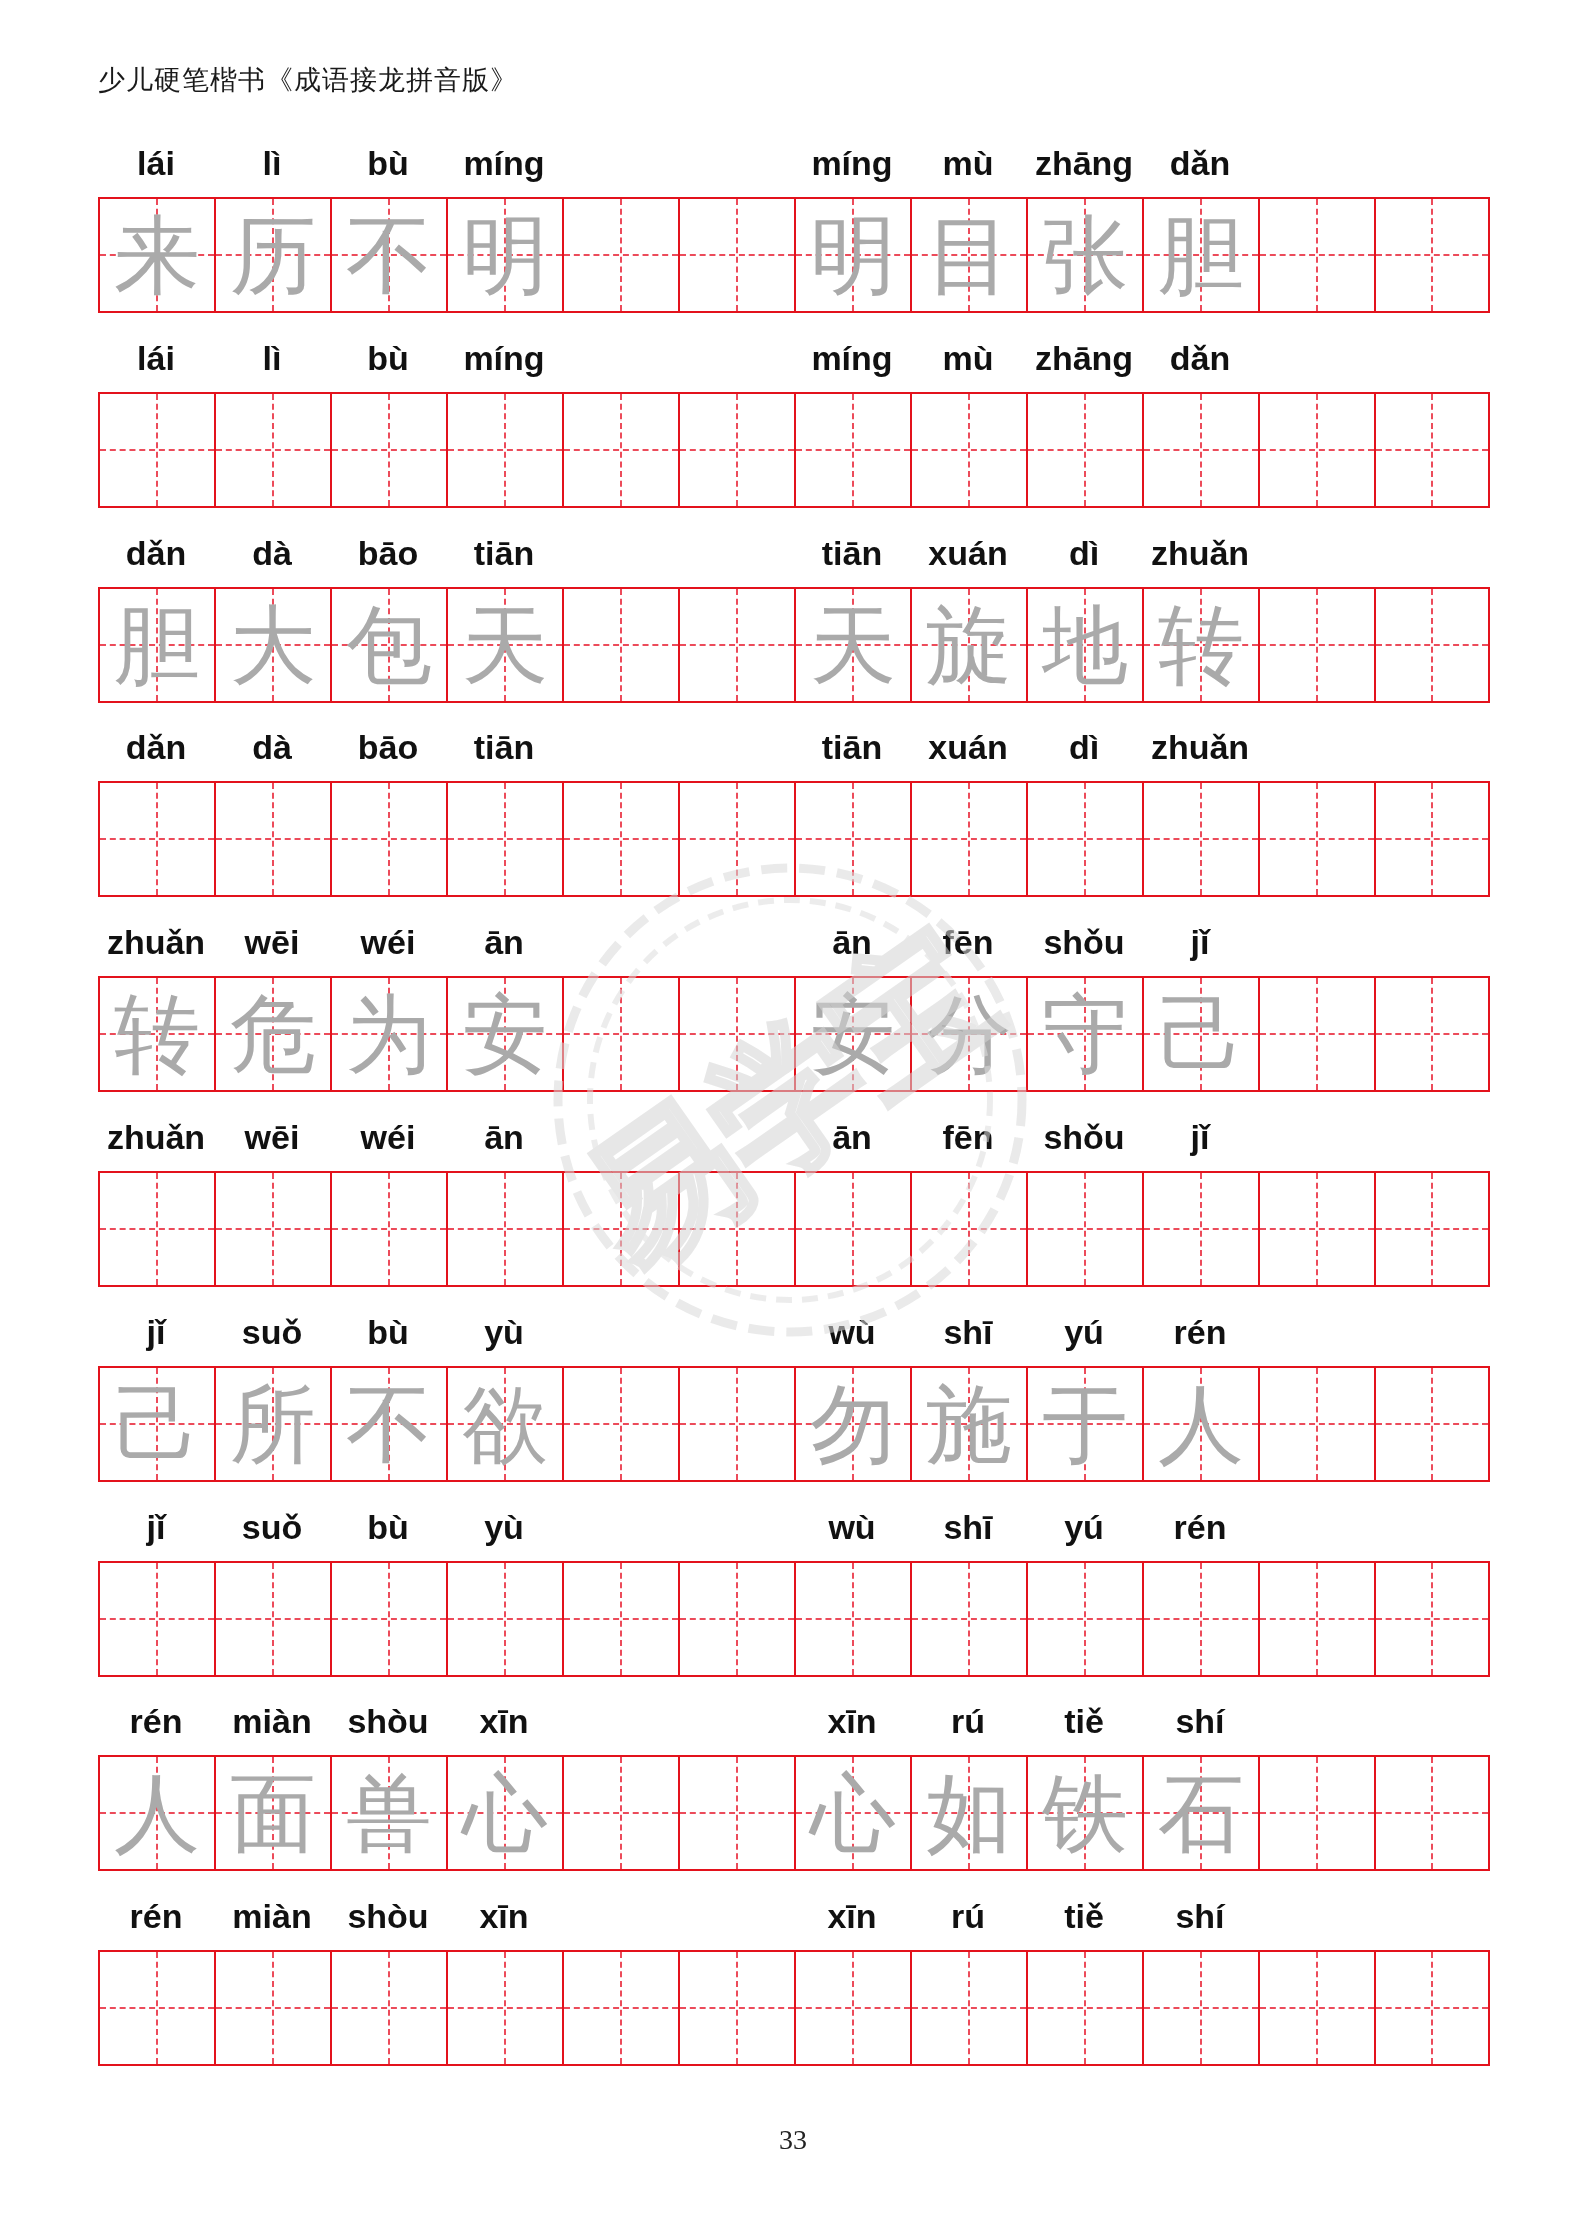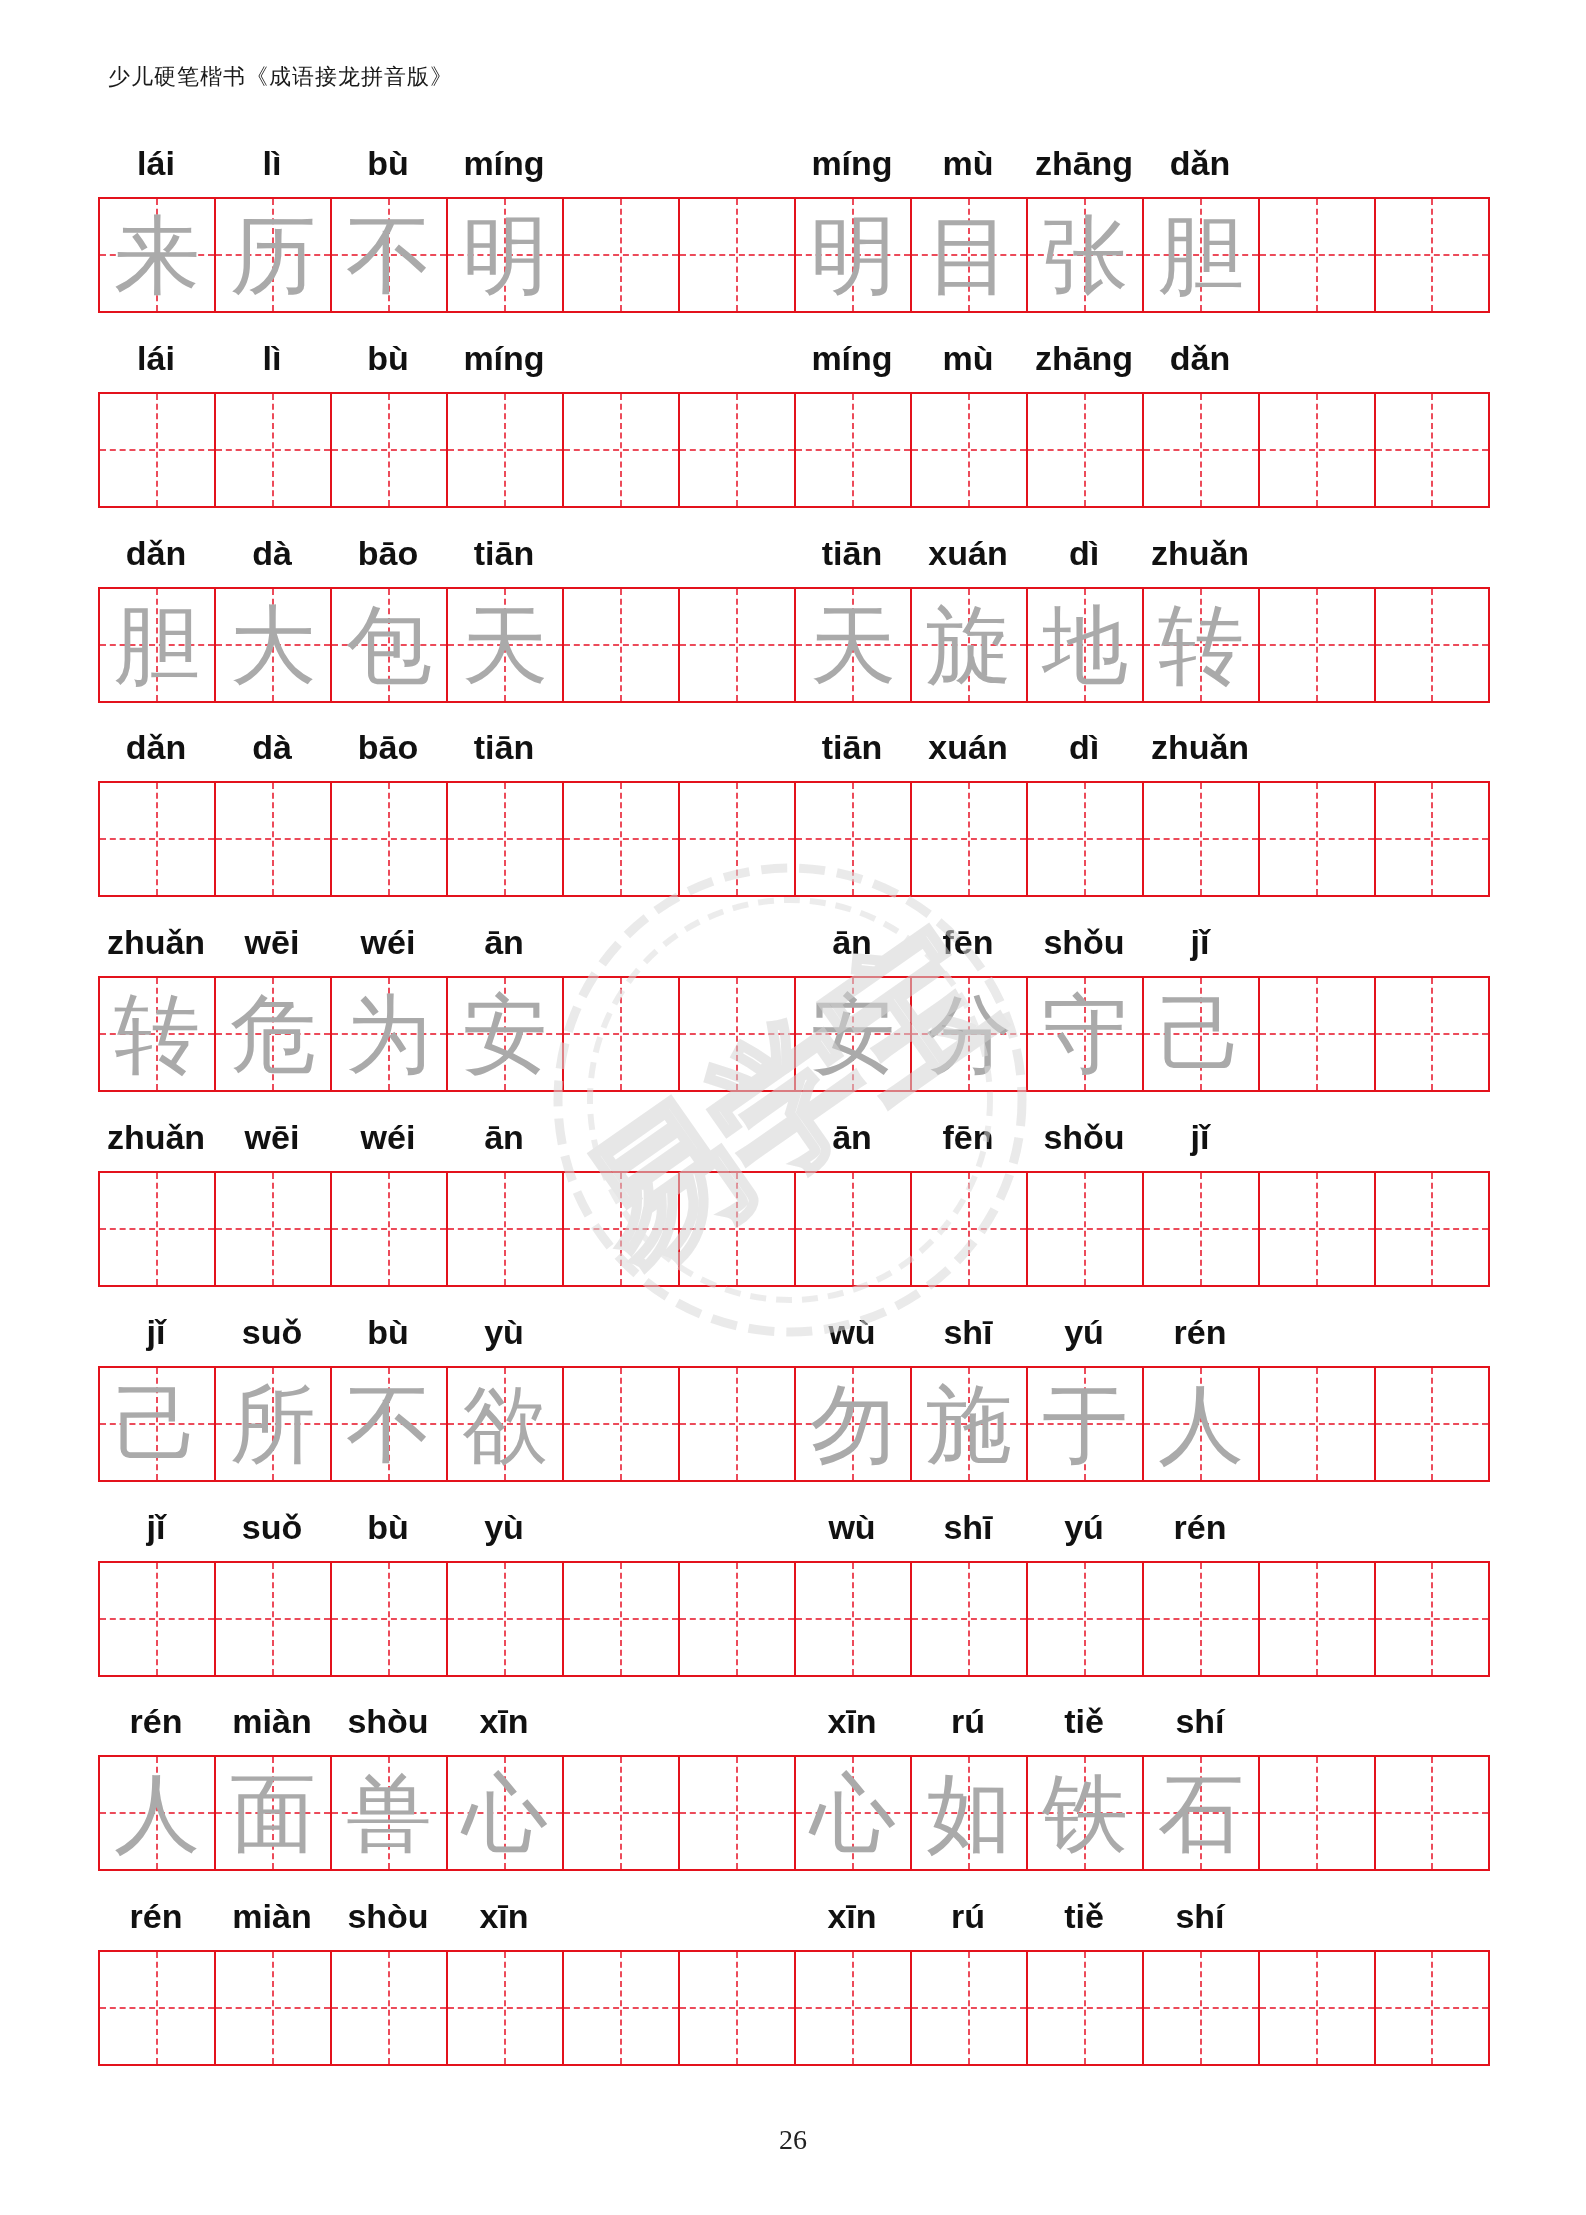--- a/index.html
+++ b/index.html
@@ -1,20 +1,20 @@
 <!DOCTYPE html>
 <html><head>
 <meta charset="utf-8">
 <style>
   html, body { margin: 0; padding: 0; background: #ffffff; }
   body { width: 1586px; height: 2215px; position: relative; overflow: hidden; }
   .page-header {
-    position: absolute; left: 108px; top: 62px;
+    position: absolute; left: 98px; top: 62px;
     font-family: Liberation Mono, monospace;
-    font-size: 22px; color: #1a1a1a; letter-spacing: 1px; white-space: nowrap;
+    font-size: 27px; color: #1a1a1a; letter-spacing: 1px; white-space: nowrap;
   }
   .row-block { position: absolute; left: 98px; width: 1392px; }
   .pinyin-row { position: relative; height: 56px; width: 1392px; font-weight: bold; }
   .pinyin {
     position: absolute; top: 0; width: 116px; text-align: center;
     font-family: "Liberation Sans", "DejaVu Sans", sans-serif;
     font-size: 34px; color: #111; line-height: 44px; white-space: nowrap;
   }
   .grid { position: relative; width: 1392px; height: 116px; display: flex; }
   .cell {
@@ -713,13 +713,13 @@
       </div>
     </div>
   </div>
 
 <svg class="watermark" viewBox="0 0 500 500">
   <circle cx="250" cy="250" r="232" fill="none" stroke="#d9d9d9" stroke-width="9" stroke-dasharray="26 12"></circle>
   <circle cx="250" cy="250" r="200" fill="none" stroke="#dedede" stroke-width="6" stroke-dasharray="16 10"></circle>
   <text x="250" y="300" text-anchor="middle" transform="rotate(-35 250 250)" font-family="DejaVu Sans, sans-serif" font-size="150" fill="none" stroke="#d4d4d4" stroke-width="10">易学宝</text>
 </svg>
 
-<div class="page-number">26</div>
+<div class="page-number">33</div>
 
 </body></html>

